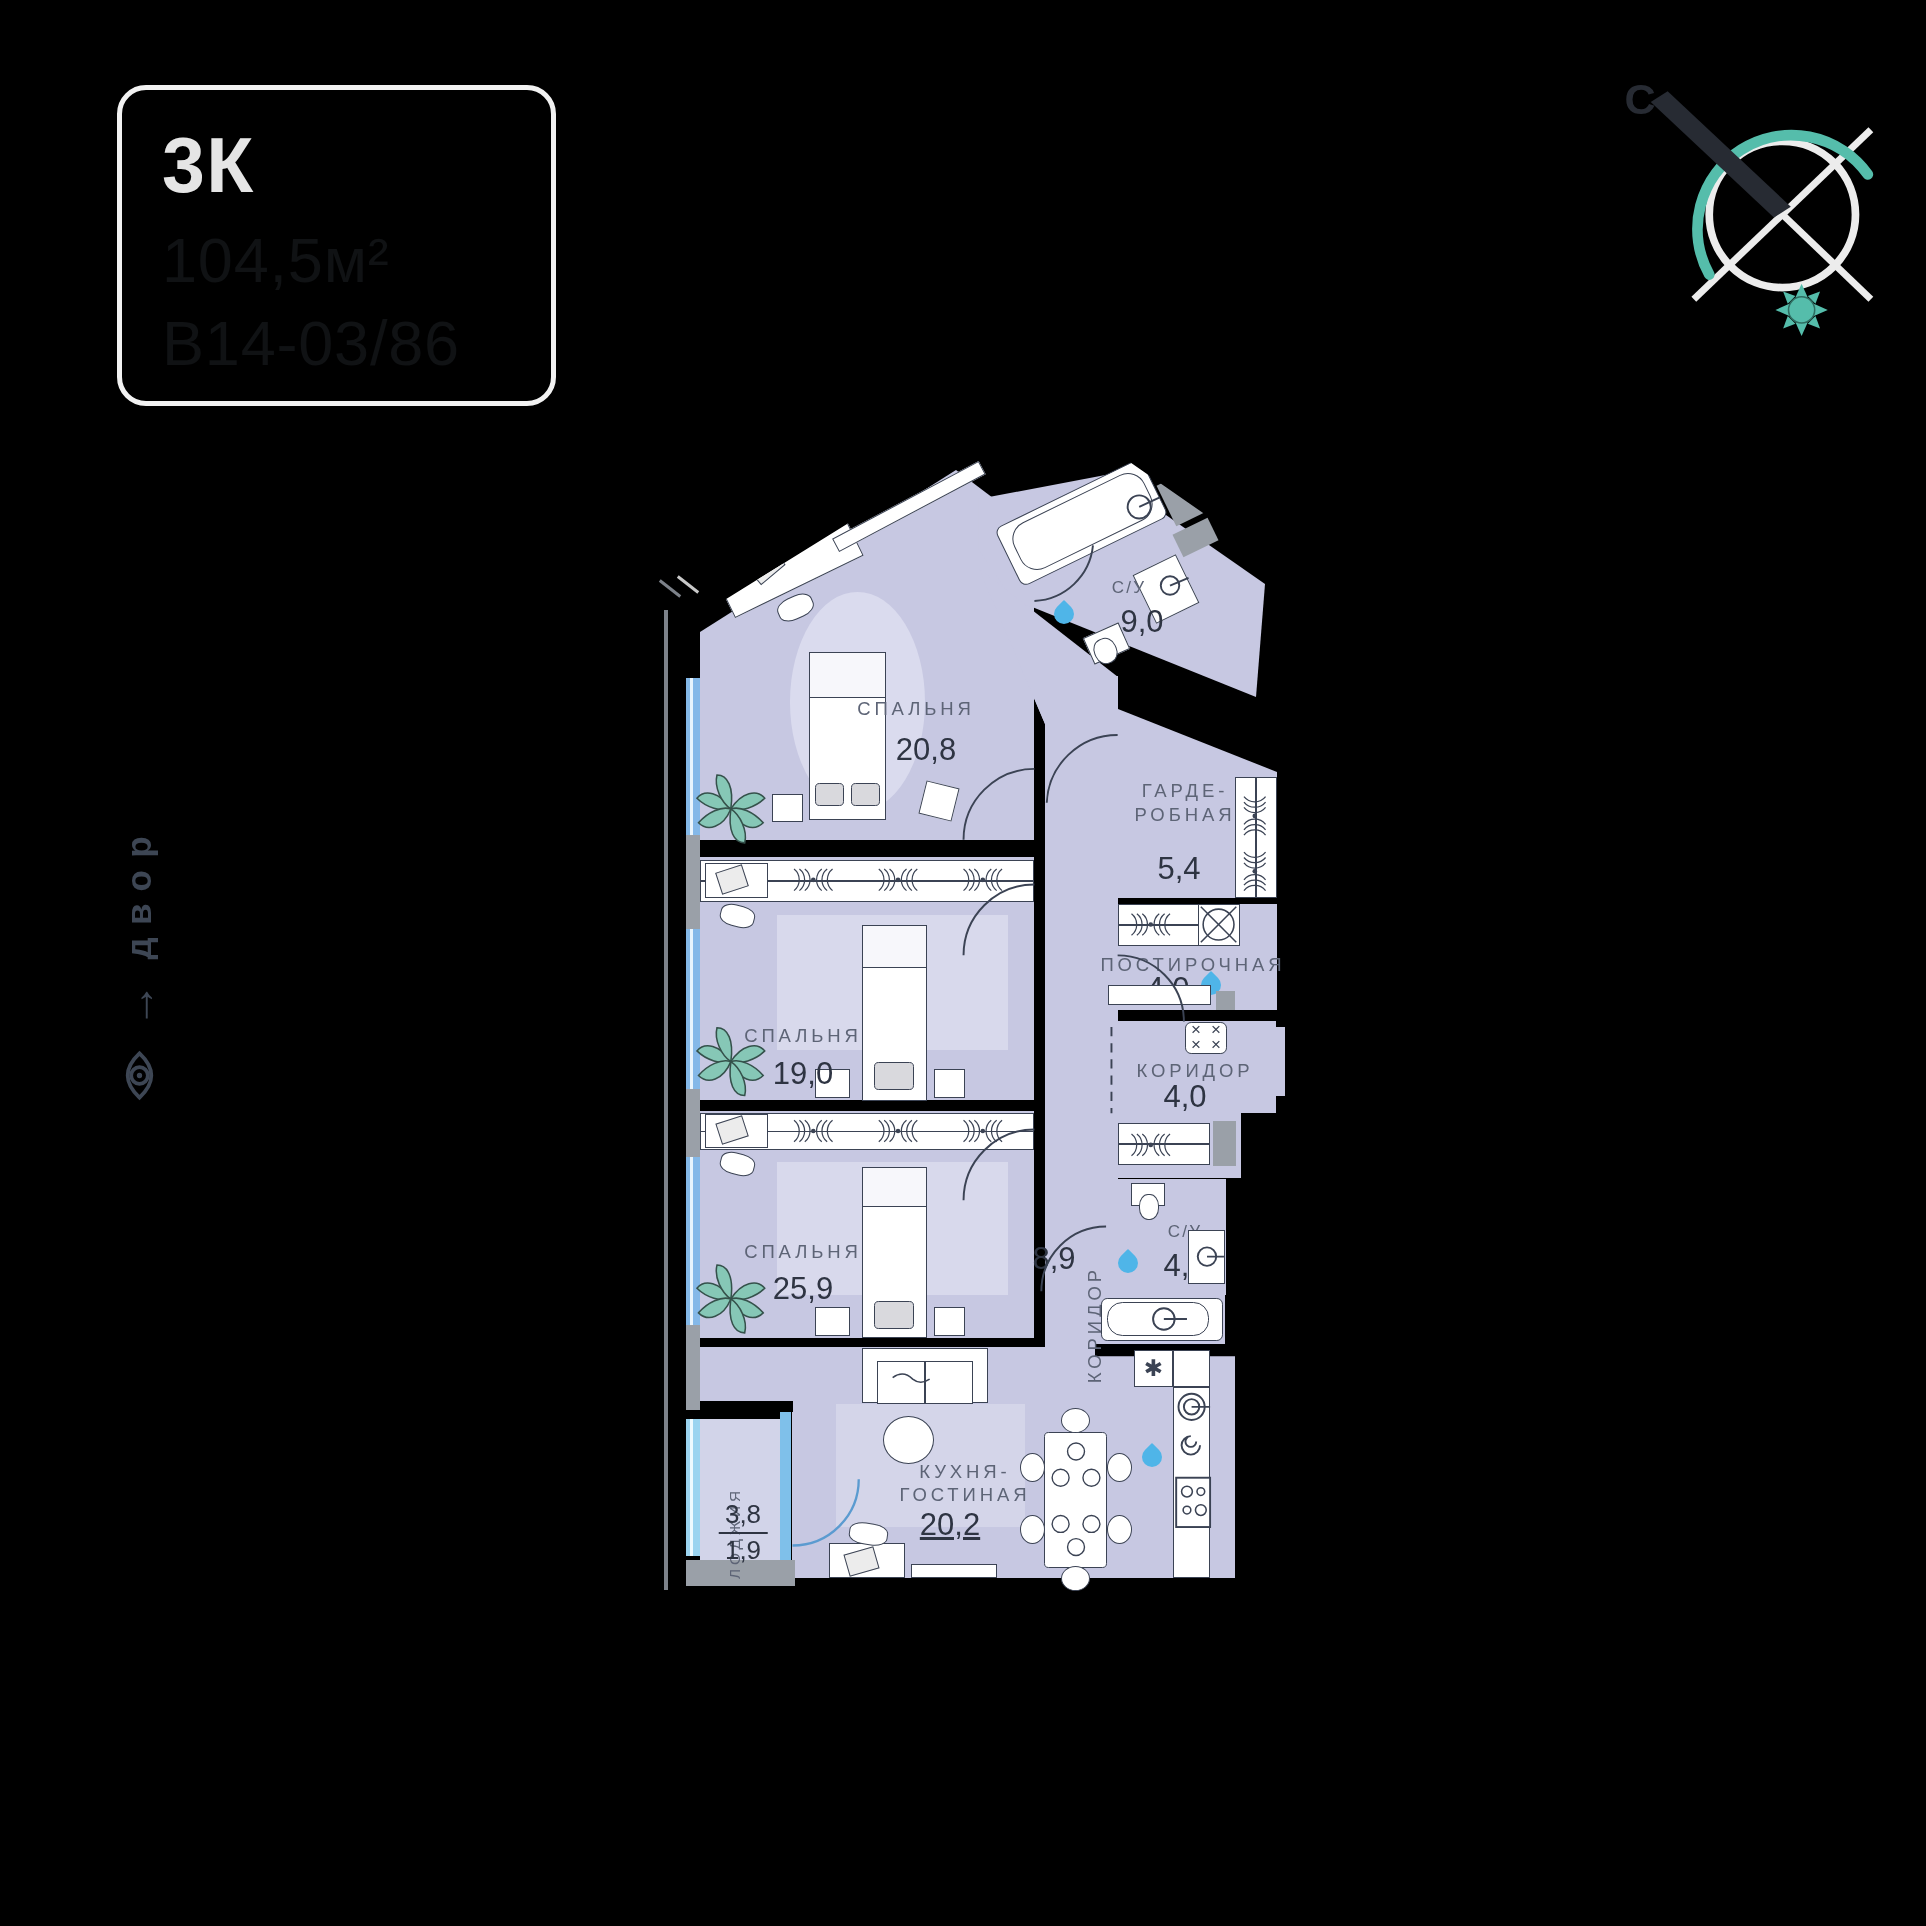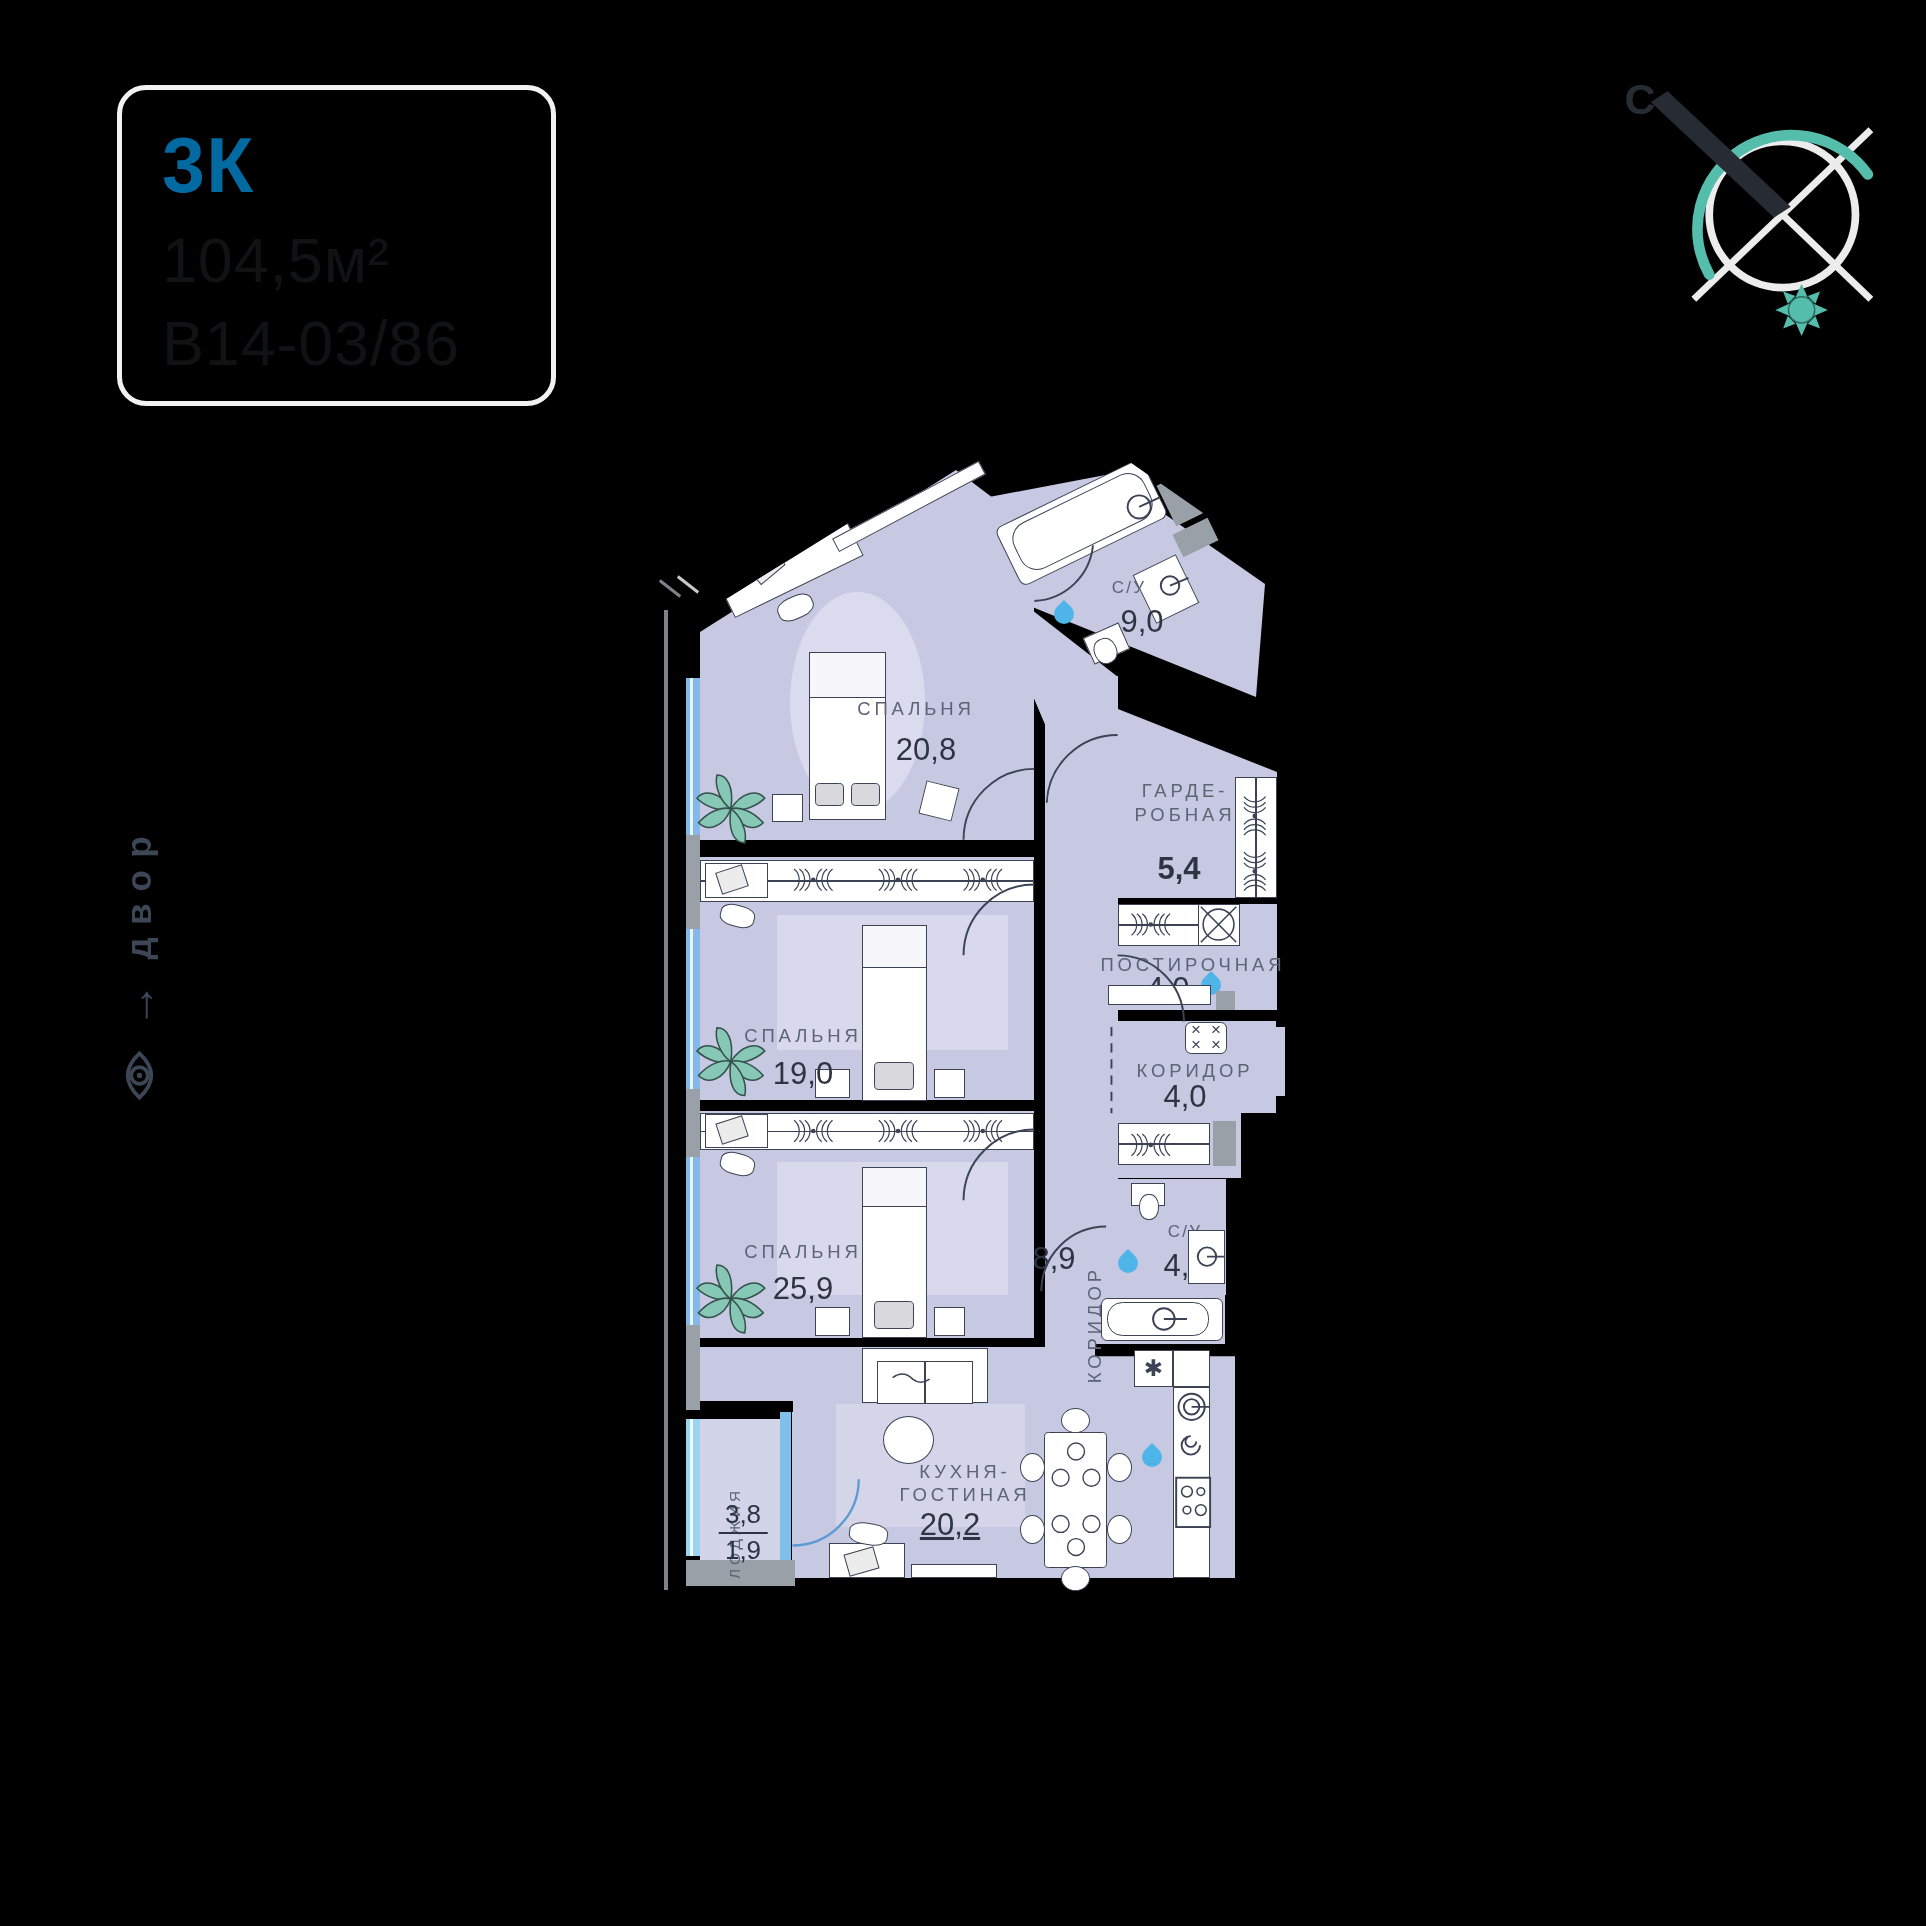--- a/index.html
+++ b/index.html
@@ -4,21 +4,21 @@
 <style>
   html,body{margin:0;padding:0;background:#000;}
   body{width:1926px;height:1926px;position:relative;overflow:hidden;
        font-family:"Liberation Sans", sans-serif;}
   .abs{position:absolute;}
 
   
   #title-card{left:117px;top:85px;width:439px;height:321px;
     border:5.4px solid #f2f2f2;border-radius:29px;box-sizing:border-box;
     padding:31px 0 0 40px;}
-  #title-card .t-rooms{display:block;font-size:77px;font-weight:bold;color:#0369a1;letter-spacing:1.5px;}
+  #title-card .t-rooms{display:block;font-size:77px;font-weight:bold;color:#e5e5e5;letter-spacing:1.5px;}
   #title-card .t-area{display:block;font-size:63px;color:#101214;margin-top:14px;letter-spacing:0.8px;}
   #title-card .t-unit{display:block;font-size:63px;color:#101214;margin-top:10.8px;letter-spacing:0.8px;}
 
   
   #yard{left:85px;top:790px;width:108px;height:316px;}
   #yard .rot{position:absolute;left:0;top:316px;width:316px;height:108px;
     transform:rotate(-90deg);transform-origin:0 0;display:flex;align-items:center;gap:23px;padding-left:4.6px;box-sizing:border-box;}
   #yard .yard-text{font-size:35px;font-weight:bold;letter-spacing:12.3px;color:#3d4654;}
   #yard .yard-arrow{font-size:45px;font-weight:bold;color:#3d4654;}
 
@@ -165,21 +165,21 @@
   <div class="furn" style="left:408px;top:185px;width:23px;height:26px;border-radius:45%;transform:rotate(-24deg);"></div>
   <div class="drop" style="left:368px;top:151px;width:20px;height:20px;"></div>
   <div class="rlabel small-label" style="left:443px;top:125px;">С/У</div>
   <div class="rarea" style="left:456px;top:151px;">9,0</div>
 
   <div class="gray" style="left:478px;top:20px;width:48px;height:45px;transform:rotate(-26deg);"></div>
   <div class="gray" style="left:490px;top:72px;width:39px;height:25px;transform:rotate(-26deg);"></div>
 
   <div class="rlabel" style="left:499px;top:327px;">ГАРДЕ-</div>
   <div class="rlabel" style="left:499px;top:351px;">РОБНАЯ</div>
-  <div class="rarea" style="left:493px;top:398px;font-weight:bold;">5,4</div>
+  <div class="rarea" style="left:493px;top:398px;">5,4</div>
   <div class="wrow" style="left:549px;top:324px;width:42px;height:121px;background:
        linear-gradient(to right,rgba(0,0,0,0) 0 calc(50% - 0.8px),#3b4354 calc(50% - 0.8px) calc(50% + 0.8px),rgba(0,0,0,0) calc(50% + 0.8px)),#fff;"></div>
 
   <div class="wrow" style="left:432px;top:451px;width:82px;height:42px;"></div>
   <div class="furn" style="left:512px;top:451px;width:42px;height:42px;"></div>
   <div class="rlabel" style="left:507px;top:501px;">ПОСТИРОЧНАЯ</div>
   <div class="rarea" style="left:482px;top:518px;">4,0</div>
   <div class="drop" style="left:515px;top:522px;width:20px;height:20px;"></div>
   <div class="furn" style="left:422px;top:532px;width:103px;height:20px;"></div>
   <div class="gray" style="left:530px;top:538px;width:18.5px;height:18.5px;"></div>

